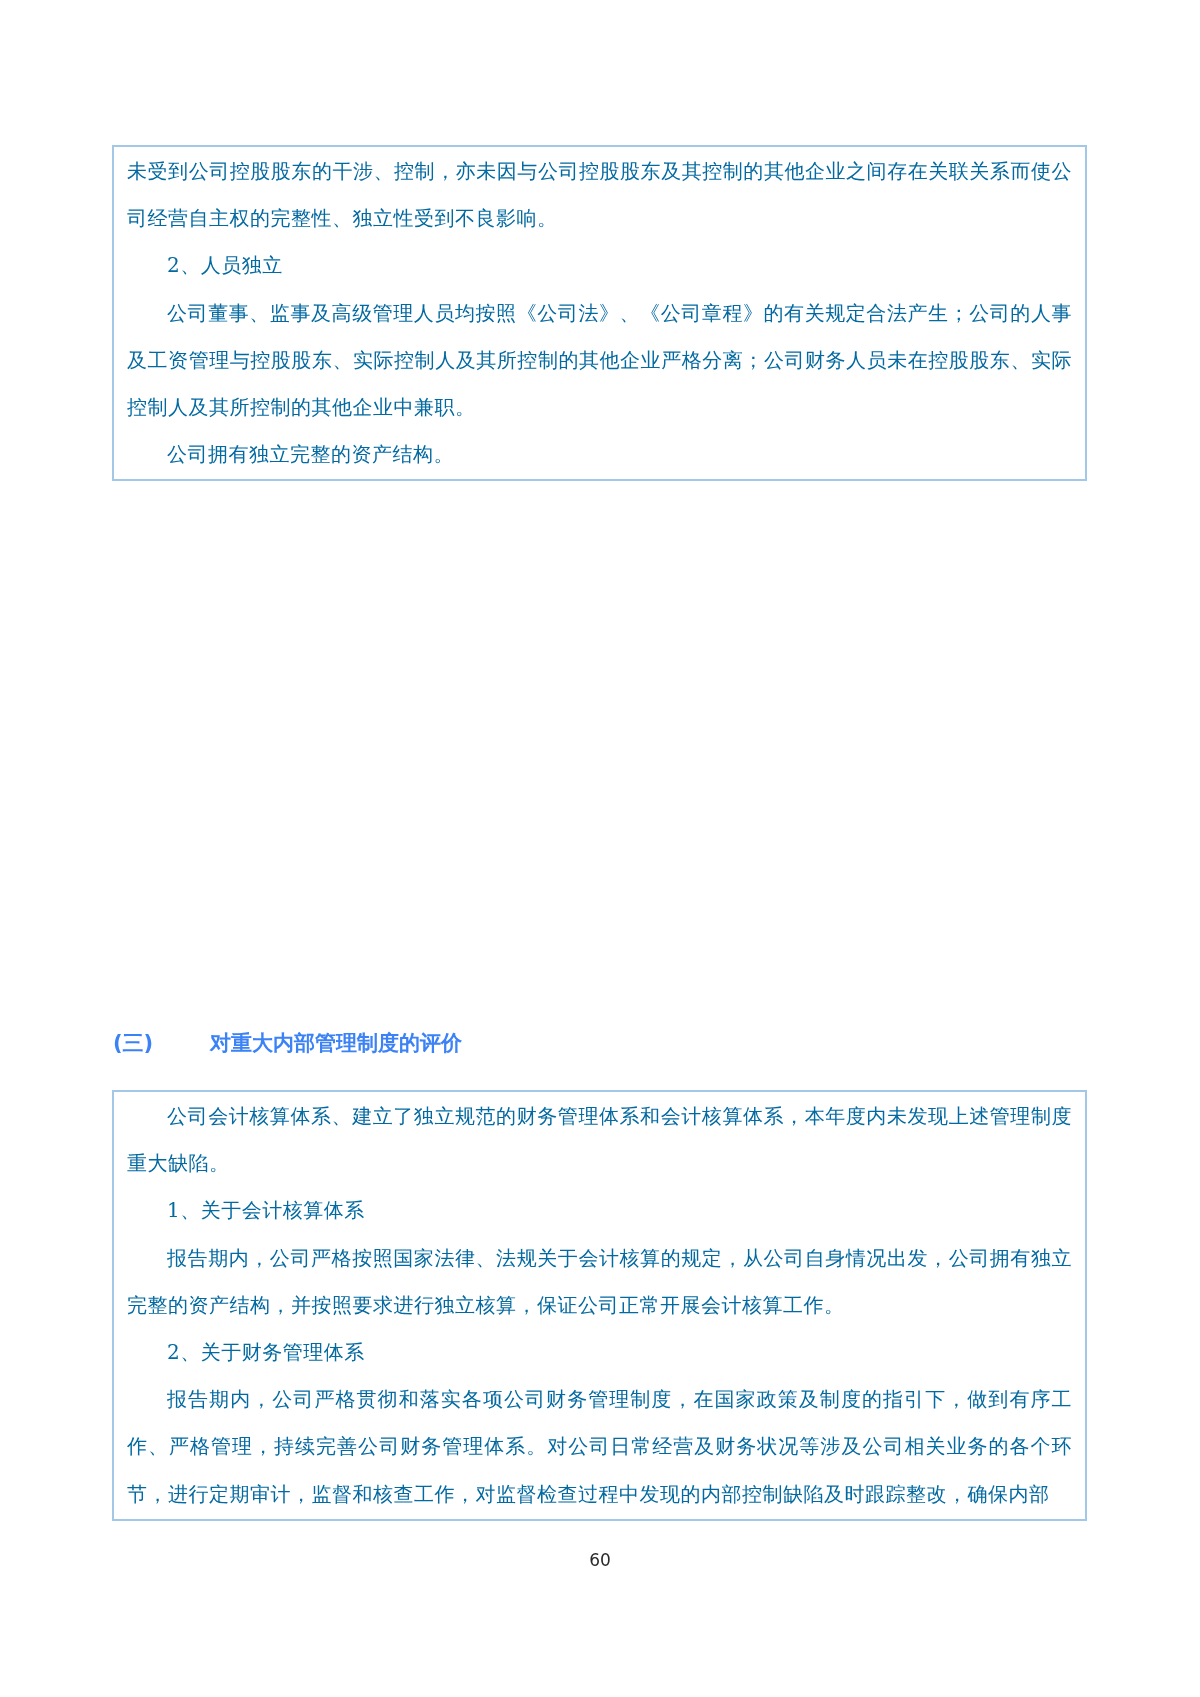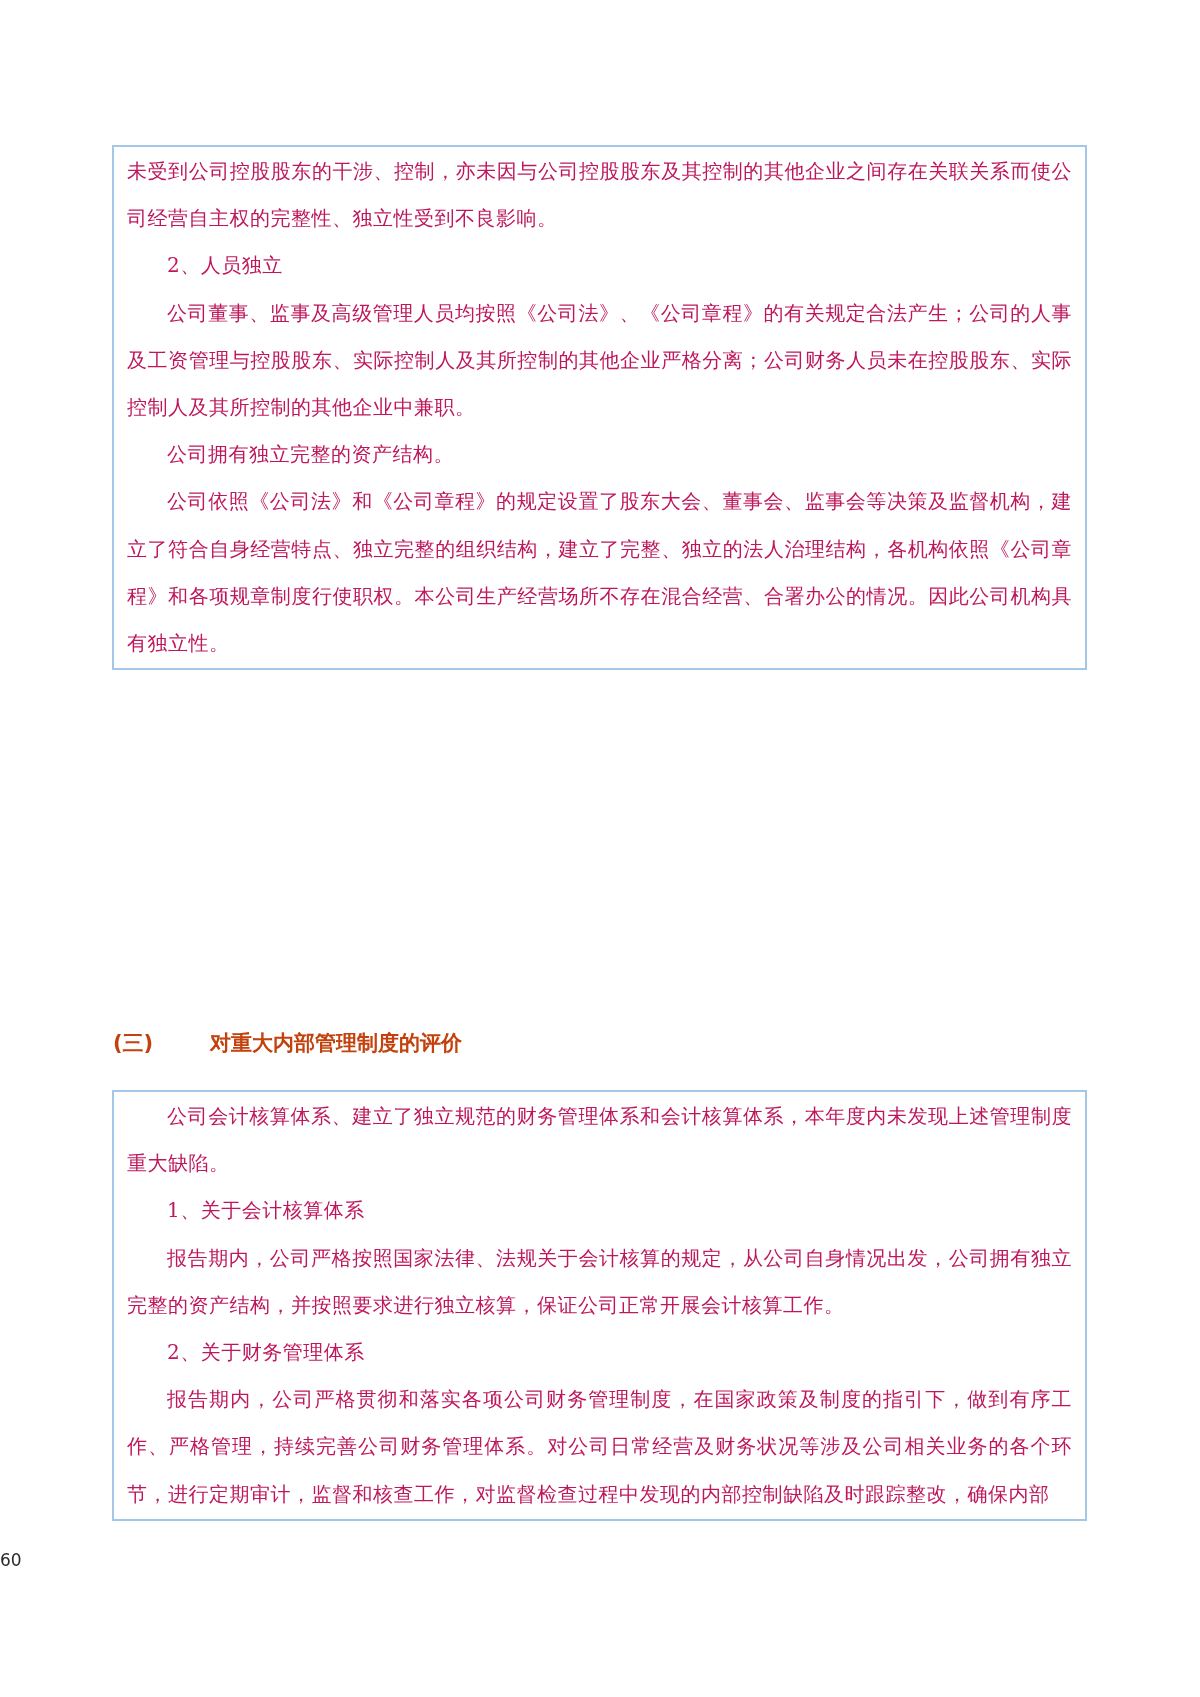--- a/index.html
+++ b/index.html
@@ -27,60 +27,60 @@
   }
   .box1 { top: 145px; }
   .box2 { top: 1090px; }
   .para {
     margin: 0;
     font-size: 20px;
     line-height: 47.2px;
     text-align: justify;
     text-indent: 2em;
     letter-spacing: 0.5px;
-    color: #be185d;
+    color: #0369a1;
   }
   .para.no-indent { text-indent: 0; }
   .section-heading {
     position: absolute;
     left: 113px;
     top: 1028px;
     width: 975px;
     font-family: "DejaVu Sans", sans-serif;
     font-weight: bold;
     font-size: 21px;
     line-height: 30px;
-    color: #c2410c;
+    color: #3b82f6;
     white-space: nowrap;
   }
   .section-heading .num {
     display: inline-block;
     min-width: 97px;
   }
   .page-number {
     position: absolute;
     left: 0;
     top: 1550px;
     width: 100%;
+    text-align: center;
     font-family: "DejaVu Sans", sans-serif;
     font-size: 17px;
     color: #2a2a2a;
   }
 </style>
 </head>
 <body>
 
 <div class="page">
 
   <div class="doc-box box1">
     <p class="para no-indent">未受到公司控股股东的干涉、控制，亦未因与公司控股股东及其控制的其他企业之间存在关联关系而使公司经营自主权的完整性、独立性受到不良影响。</p>
     <p class="para">2、人员独立</p>
     <p class="para">公司董事、监事及高级管理人员均按照《公司法》、《公司章程》的有关规定合法产生；公司的人事及工资管理与控股股东、实际控制人及其所控制的其他企业严格分离；公司财务人员未在控股股东、实际控制人及其所控制的其他企业中兼职。</p>
     <p class="para">公司拥有独立完整的资产结构。</p>
-    <p class="para">公司依照《公司法》和《公司章程》的规定设置了股东大会、董事会、监事会等决策及监督机构，建立了符合自身经营特点、独立完整的组织结构，建立了完整、独立的法人治理结构，各机构依照《公司章程》和各项规章制度行使职权。本公司生产经营场所不存在混合经营、合署办公的情况。因此公司机构具有独立性。</p>
   </div>
 
   <div class="section-heading">
     <span class="num">(三)</span><span class="title">对重大内部管理制度的评价</span>
   </div>
 
   <div class="doc-box box2">
     <p class="para">公司会计核算体系、建立了独立规范的财务管理体系和会计核算体系，本年度内未发现上述管理制度重大缺陷。</p>
     <p class="para">1、关于会计核算体系</p>
     <p class="para">报告期内，公司严格按照国家法律、法规关于会计核算的规定，从公司自身情况出发，公司拥有独立完整的资产结构，并按照要求进行独立核算，保证公司正常开展会计核算工作。</p>

